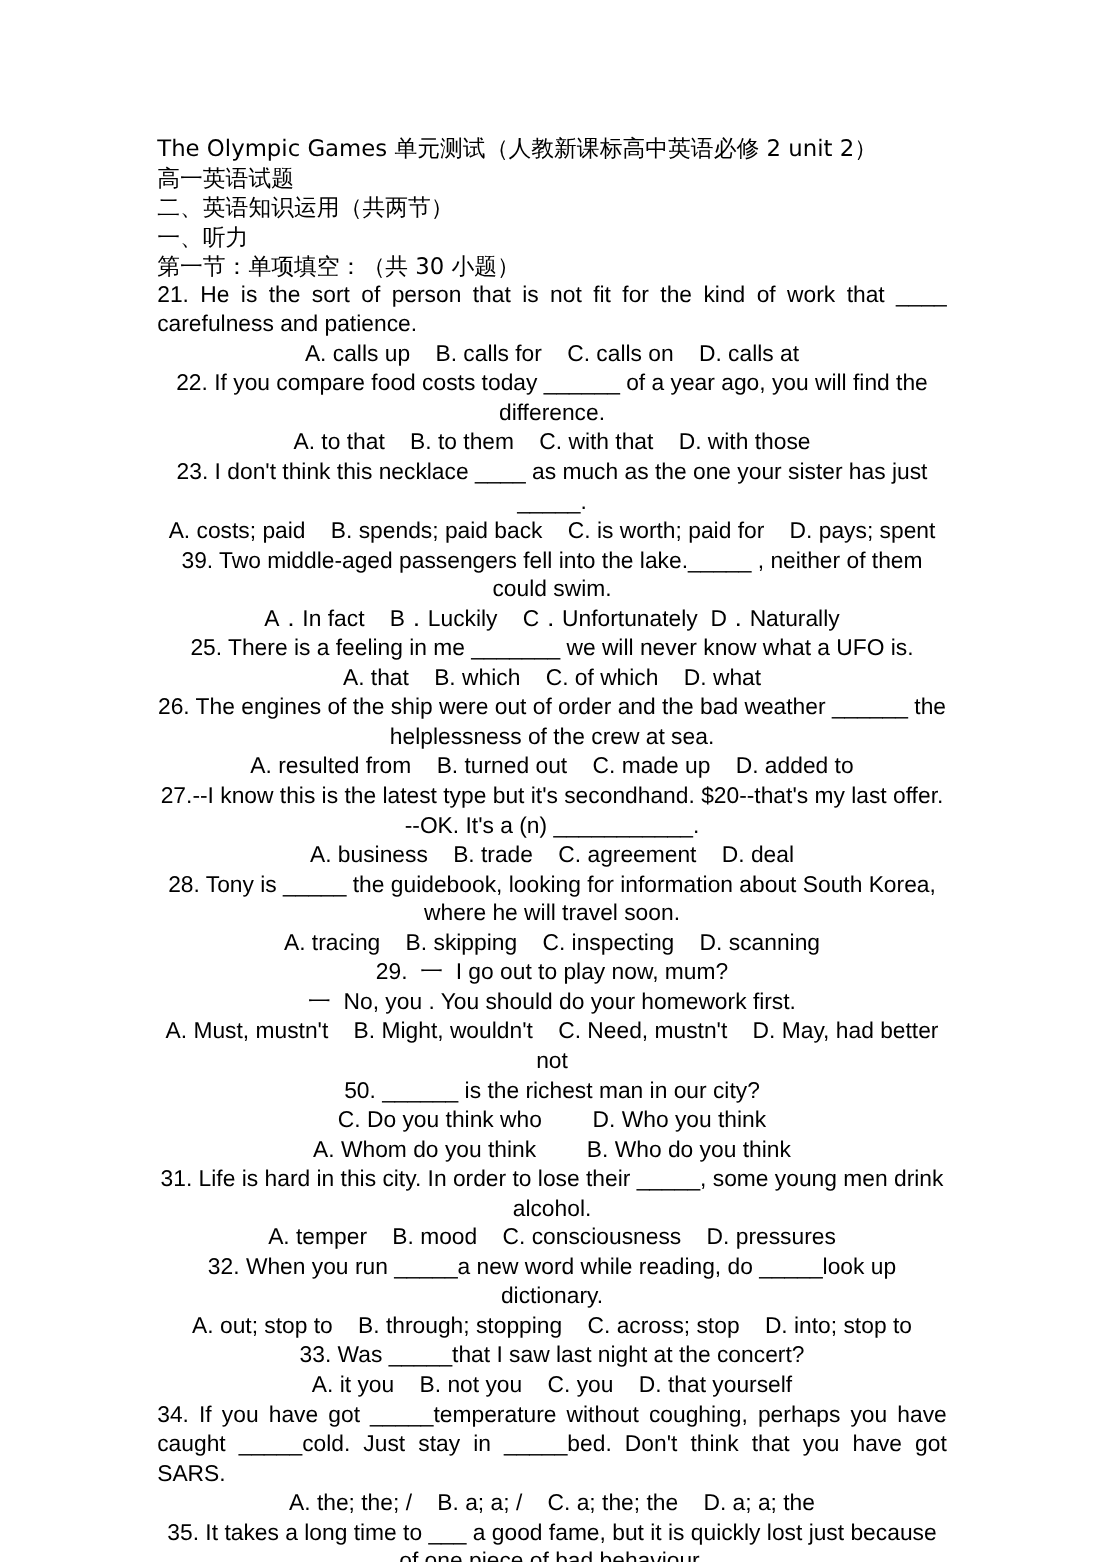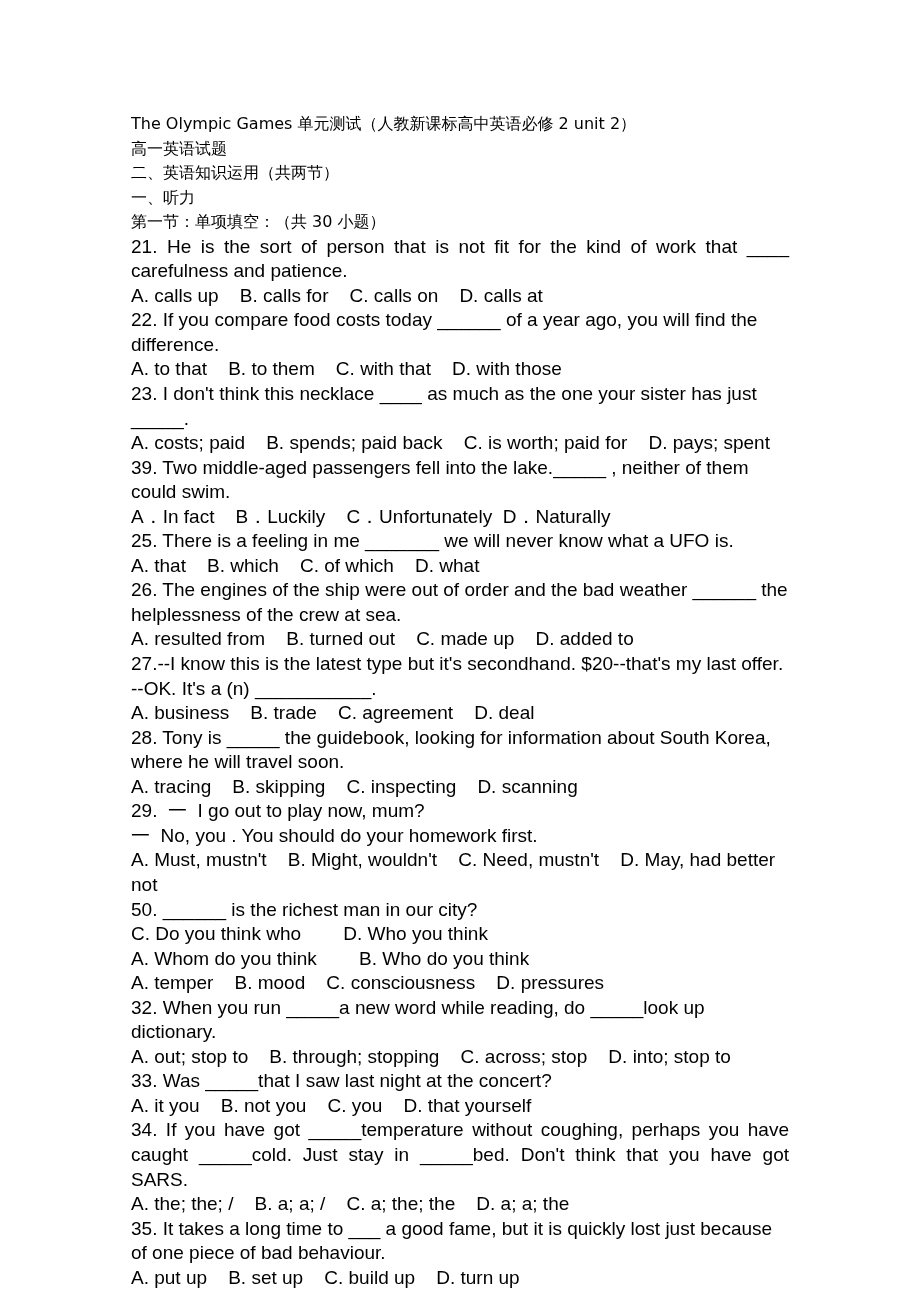--- a/index.html
+++ b/index.html
@@ -35,25 +35,25 @@
     white-space: pre-wrap;
     word-spacing: normal;
   }
   
   .just {
     text-align: justify;
     text-align-last: left;
     text-justify: inter-word;
   }
   .flow {
-    text-align: left;
+    text-align: center;
   }
   .cjk {
     font-family: "DejaVu Sans", "Liberation Sans", sans-serif;
-    font-size: 16px;
+    font-size: 19px;
     line-height: 24.55px;
   }
 </style>
 </head>
 <body>
 
 <div class="page">
   <div class="content">
 
     <div class="line cjk">The Olympic Games 单元测试（人教新课标高中英语必修 2 unit 2）</div>
@@ -88,20 +88,21 @@
     <div class="line flow">A. tracing    B. skipping    C. inspecting    D. scanning</div>
 
     <div class="line flow">29.  一  I go out to play now, mum?</div>
     <div class="line flow">一  No, you . You should do your homework first.</div>
     <div class="line flow">A. Must, mustn't    B. Might, wouldn't    C. Need, mustn't    D. May, had better not</div>
 
     <div class="line flow">50. ______ is the richest man in our city?</div>
     <div class="line flow">C. Do you think who        D. Who you think</div>
     <div class="line flow">A. Whom do you think        B. Who do you think</div>
 
+    <div class="line flow">31. Life is hard in this city. In order to lose their _____, some young men drink alcohol.</div>
     <div class="line flow">A. temper    B. mood    C. consciousness    D. pressures</div>
 
     <div class="line flow">32. When you run _____a new word while reading, do _____look up dictionary.</div>
     <div class="line flow">A. out; stop to    B. through; stopping    C. across; stop    D. into; stop to</div>
 
     <div class="line flow">33. Was _____that I saw last night at the concert?</div>
     <div class="line flow">A. it you    B. not you    C. you    D. that yourself</div>
 
     <div class="line just">34. If you have got _____temperature without coughing, perhaps you have caught _____cold. Just stay in _____bed. Don't think that you have got SARS.</div>
     <div class="line flow">A. the; the; /    B. a; a; /    C. a; the; the    D. a; a; the</div>

